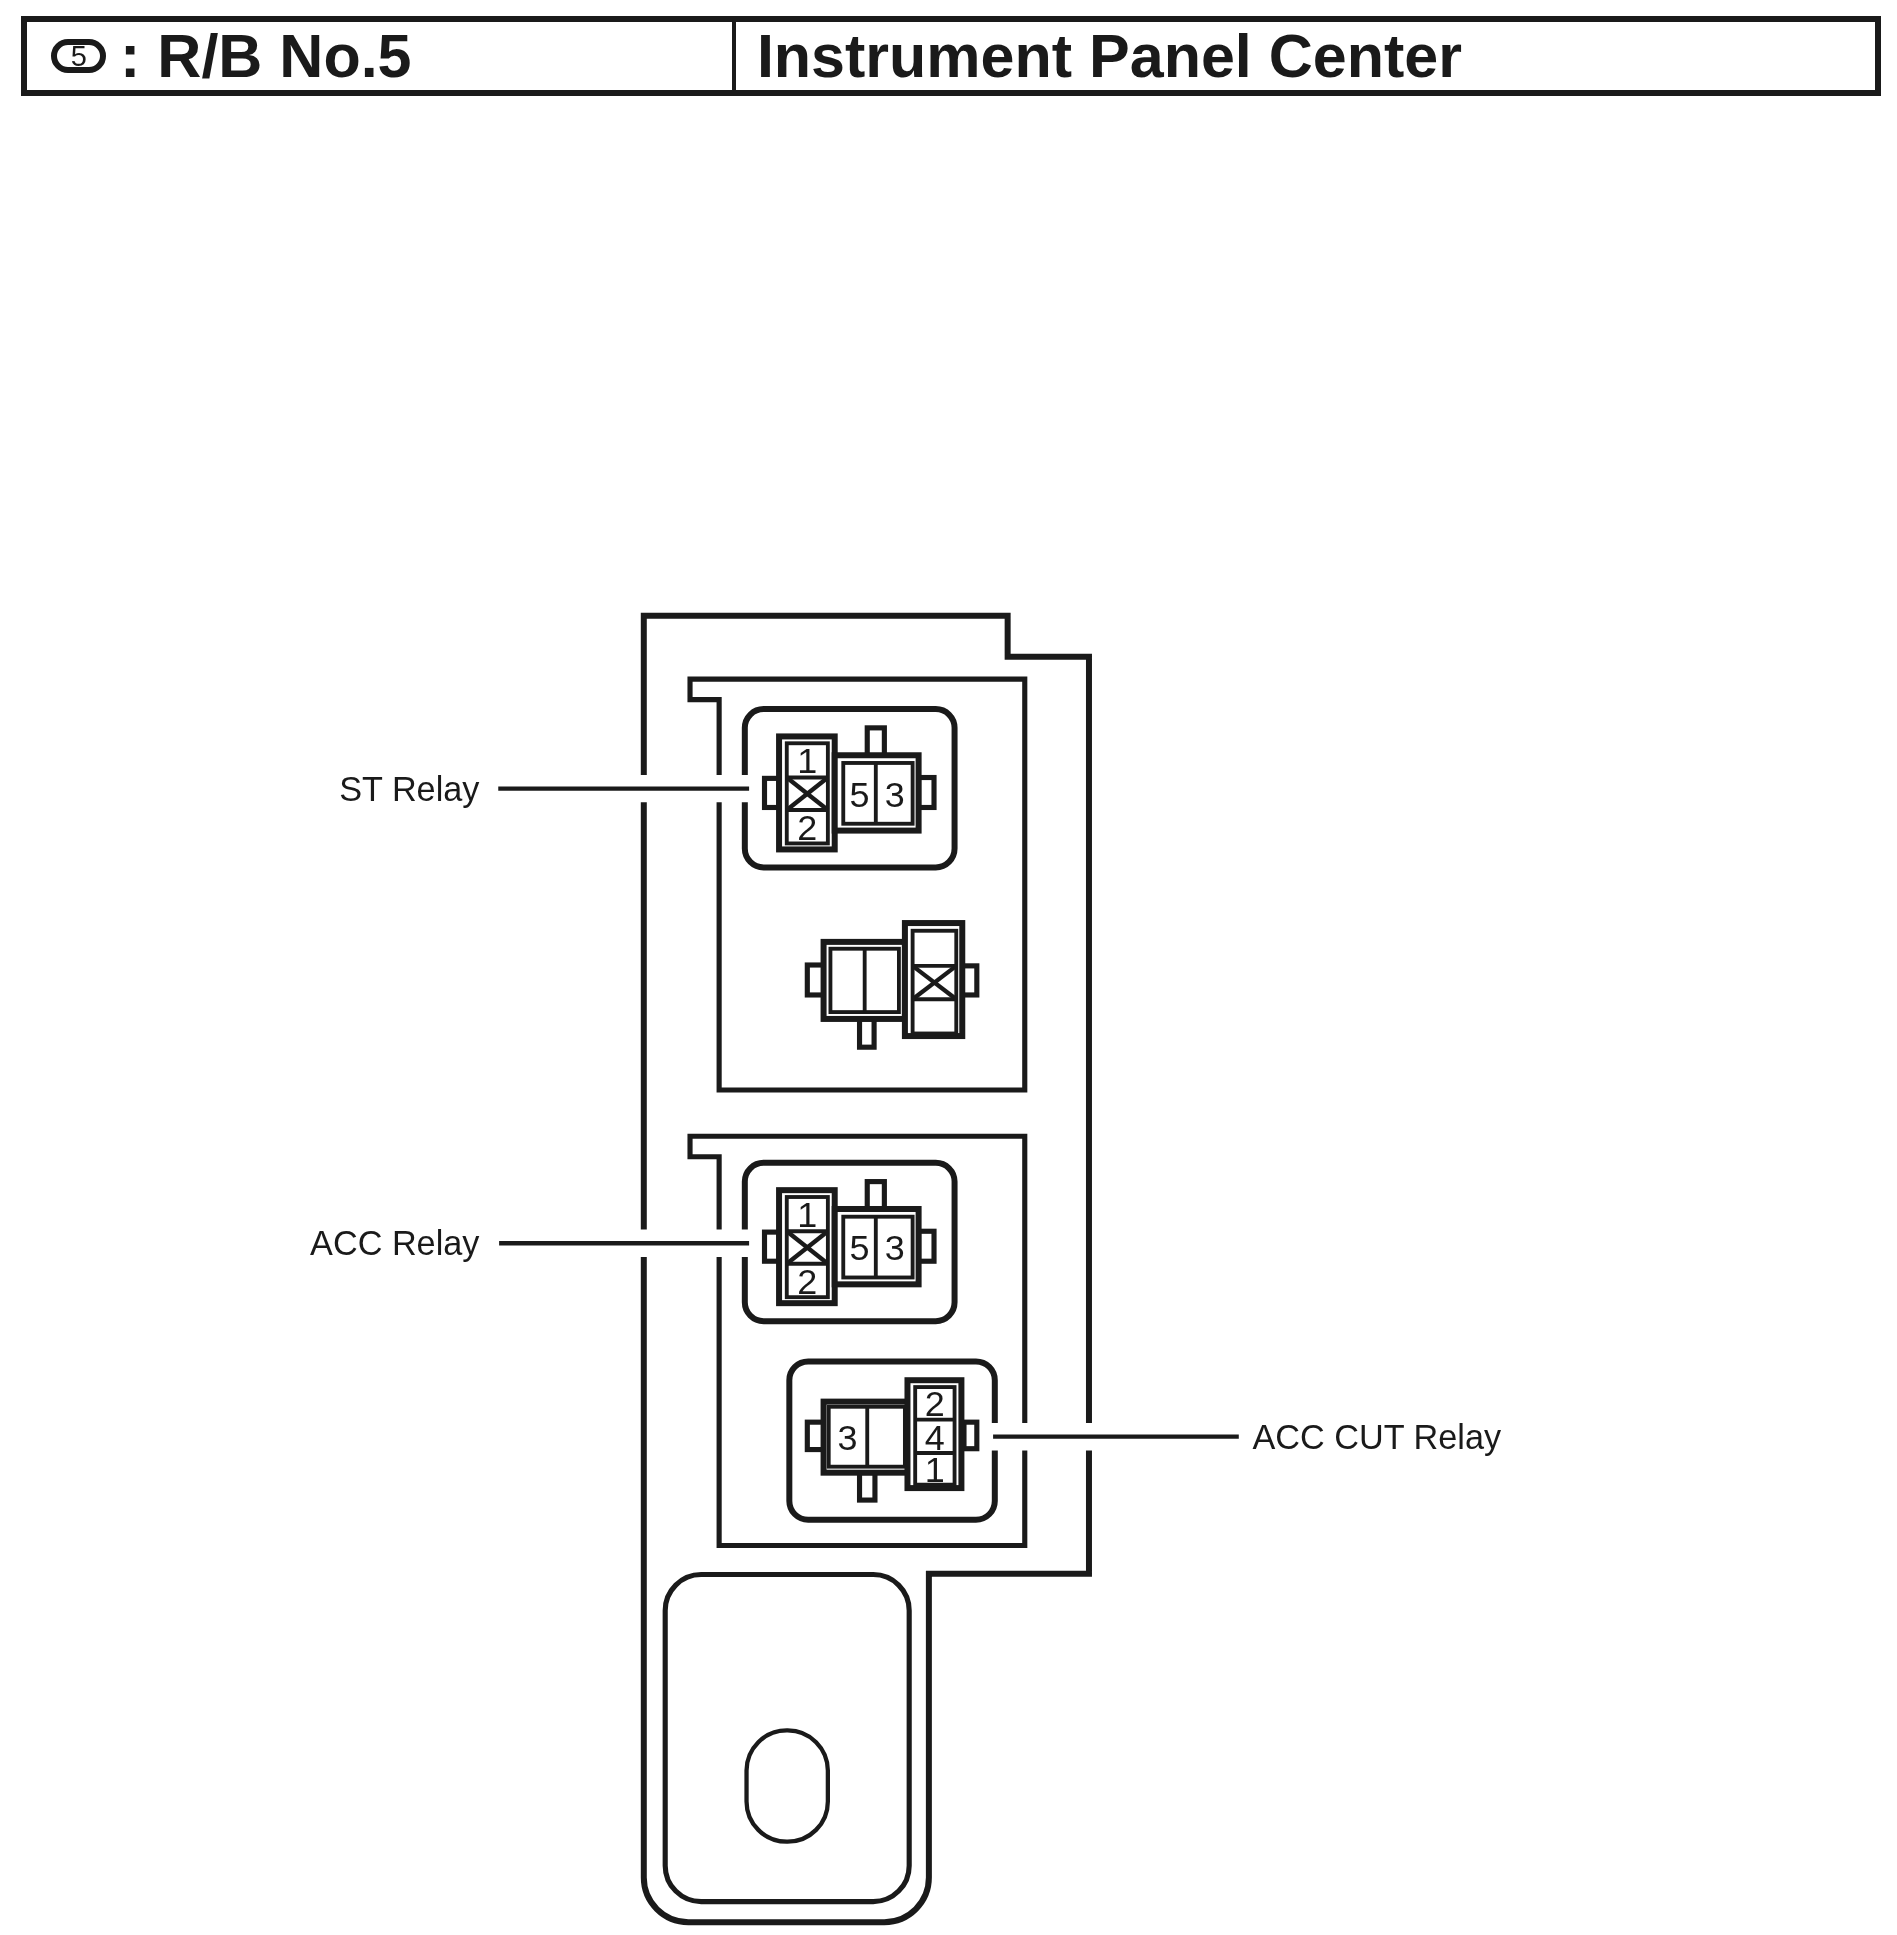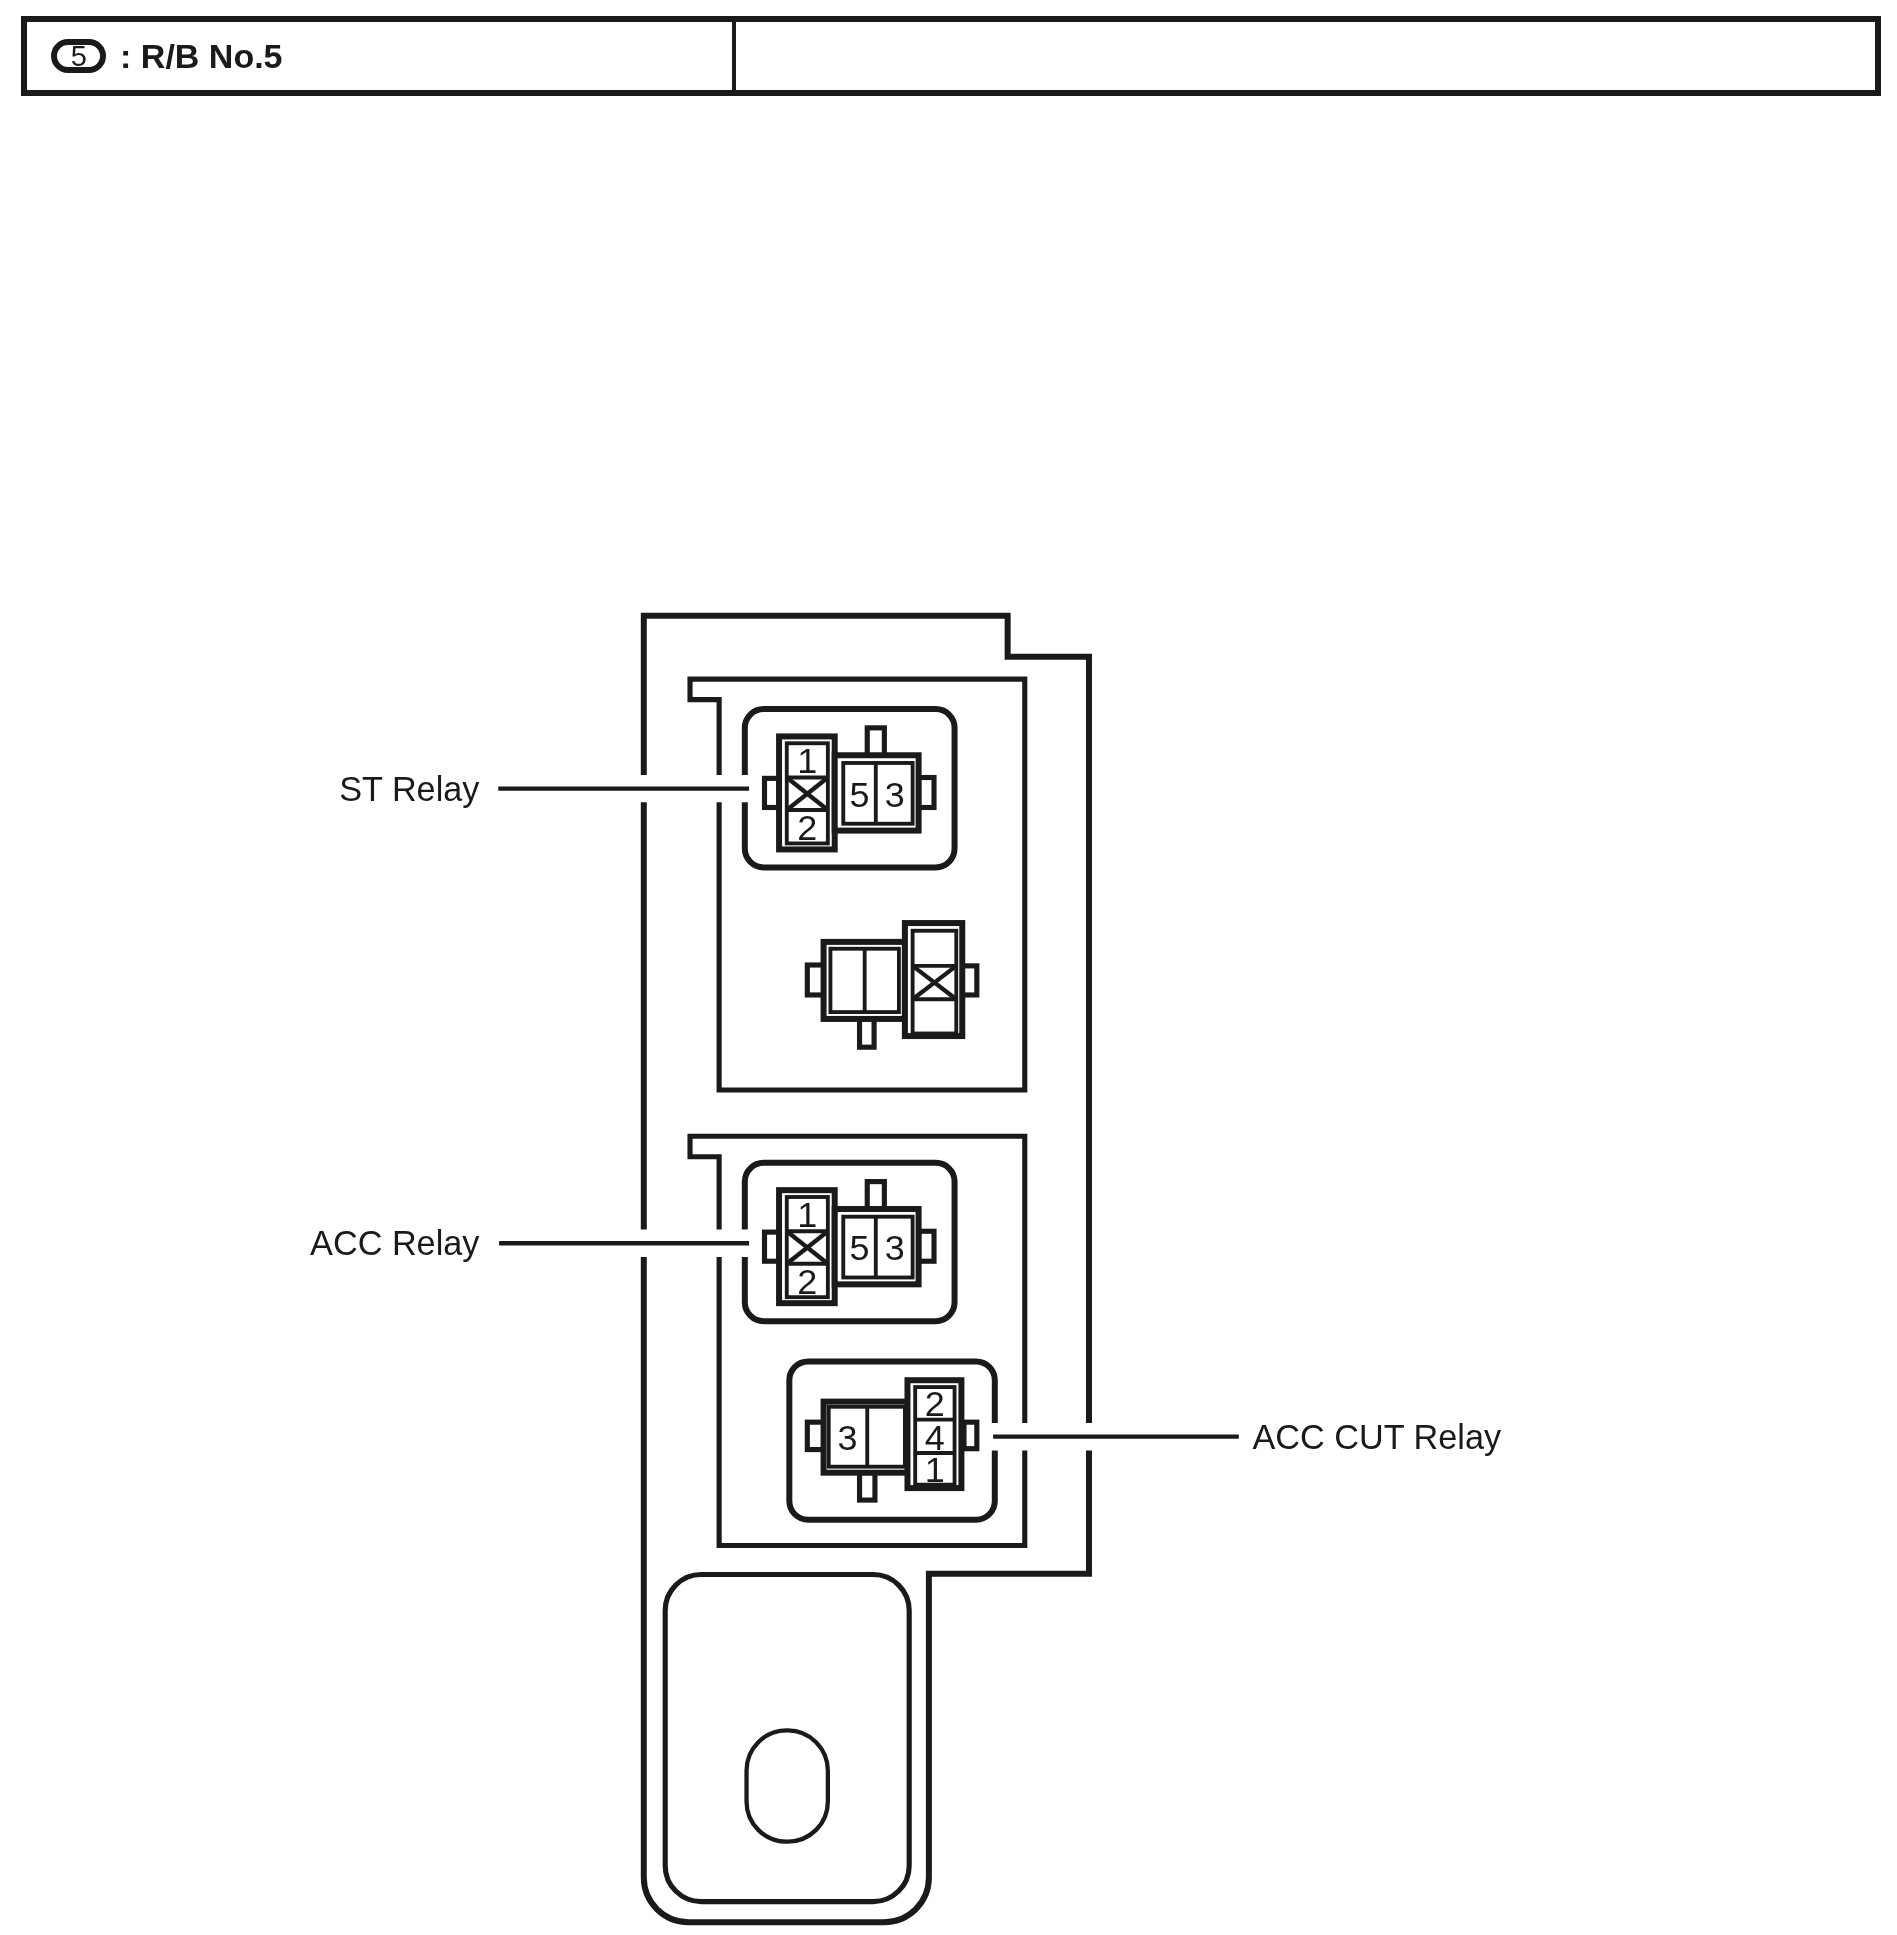--- a/index.html
+++ b/index.html
@@ -45,21 +45,21 @@
     border-radius:20.5px;
     align-items:center;
     justify-content:center;
     font-size:29px;
     line-height:1;
     font-weight:400;
     flex:0 0 auto;
   }
   .header-title{
     font-weight:bold;
-    font-size:34px;
+    font-size:61px;
     letter-spacing:0px;
     white-space:nowrap;
   }
   
   .diagram{
     position:absolute;
     left:0; top:0;
     width:1898px;
     height:1936px;
   }
@@ -74,20 +74,23 @@
 <body>
 
 <div class="page">
 
   <div class="header">
     <div class="header-left">
       <span class="badge">
         <span>5</span>
       </span>
       <span class="header-title">: R/B No.5</span>
+    </div>
+    <div class="header-right">
+      <span class="header-title">Instrument Panel Center</span>
     </div>
   </div>
 
   <svg class="diagram" viewBox="0 0 2217 2261" xmlns="http://www.w3.org/2000/svg">
 
     <path d="M 752 719 H 1177 V 767 H 1272 V 1838 H 1085 V 2193 A 52 52 0 0 1 1033 2245 H 804 A 52 52 0 0 1 752 2193 Z" fill="none" stroke="#1a1a1a" stroke-width="7"></path>
 
     <path d="M 806 793 H 1197 V 1273 H 840 V 817 H 806 Z" fill="none" stroke="#1a1a1a" stroke-width="6"></path>
 
     <path d="M 806 1327 H 1197 V 1805 H 840 V 1351 H 806 Z" fill="none" stroke="#1a1a1a" stroke-width="6"></path>

